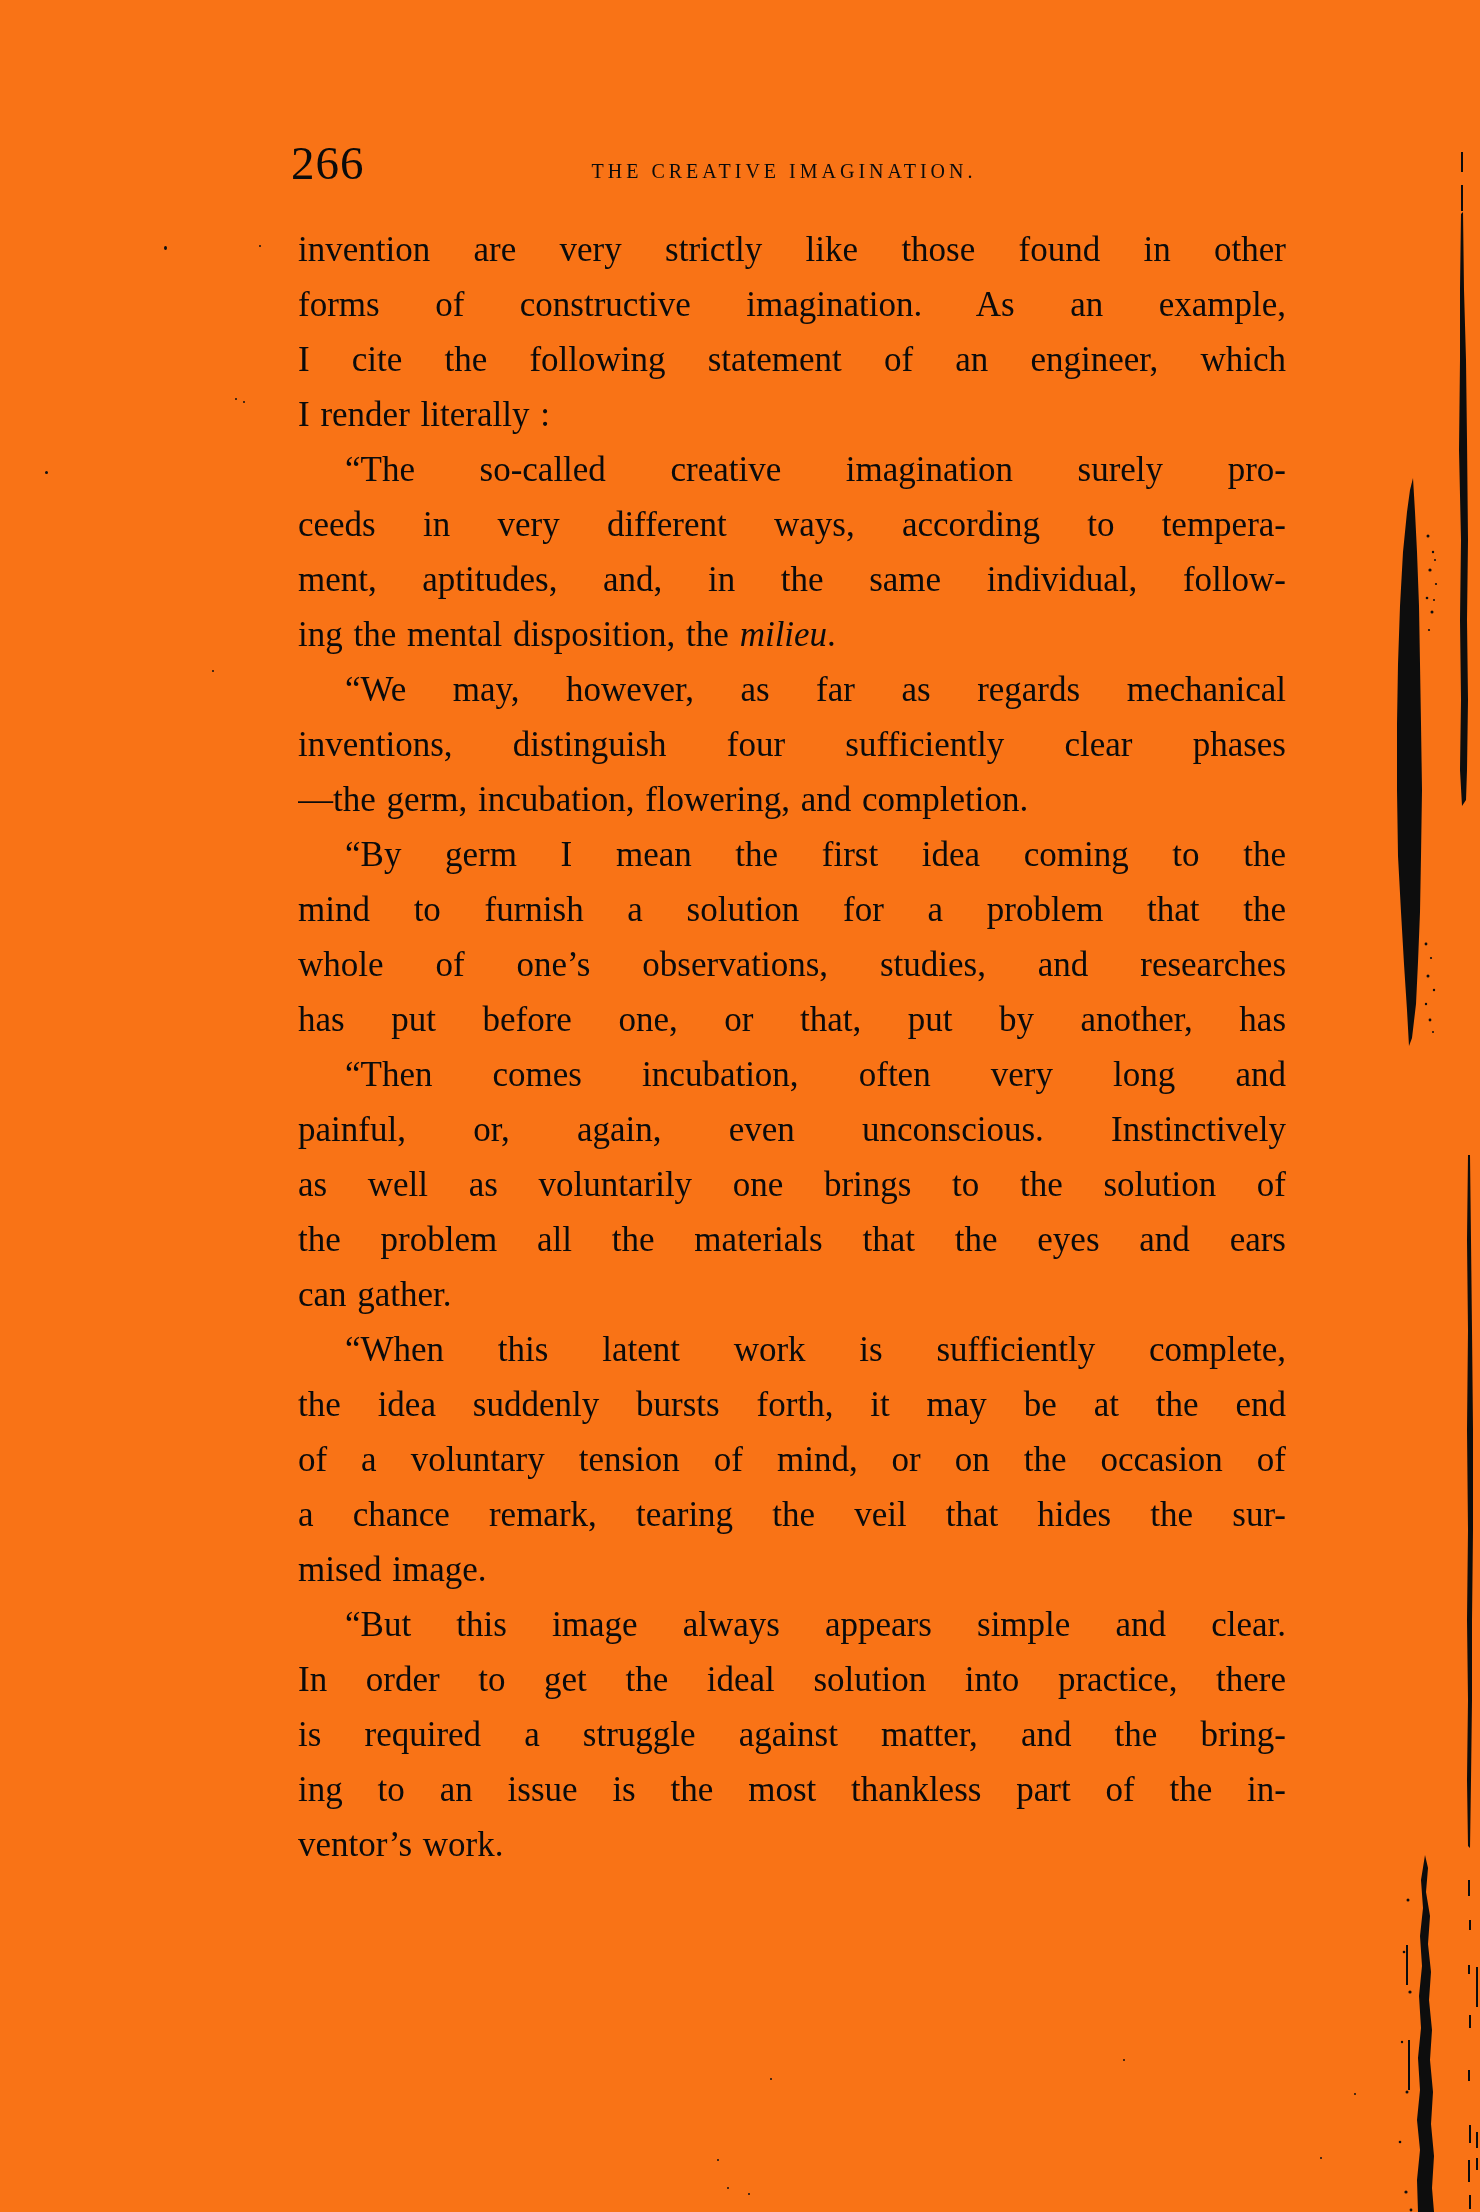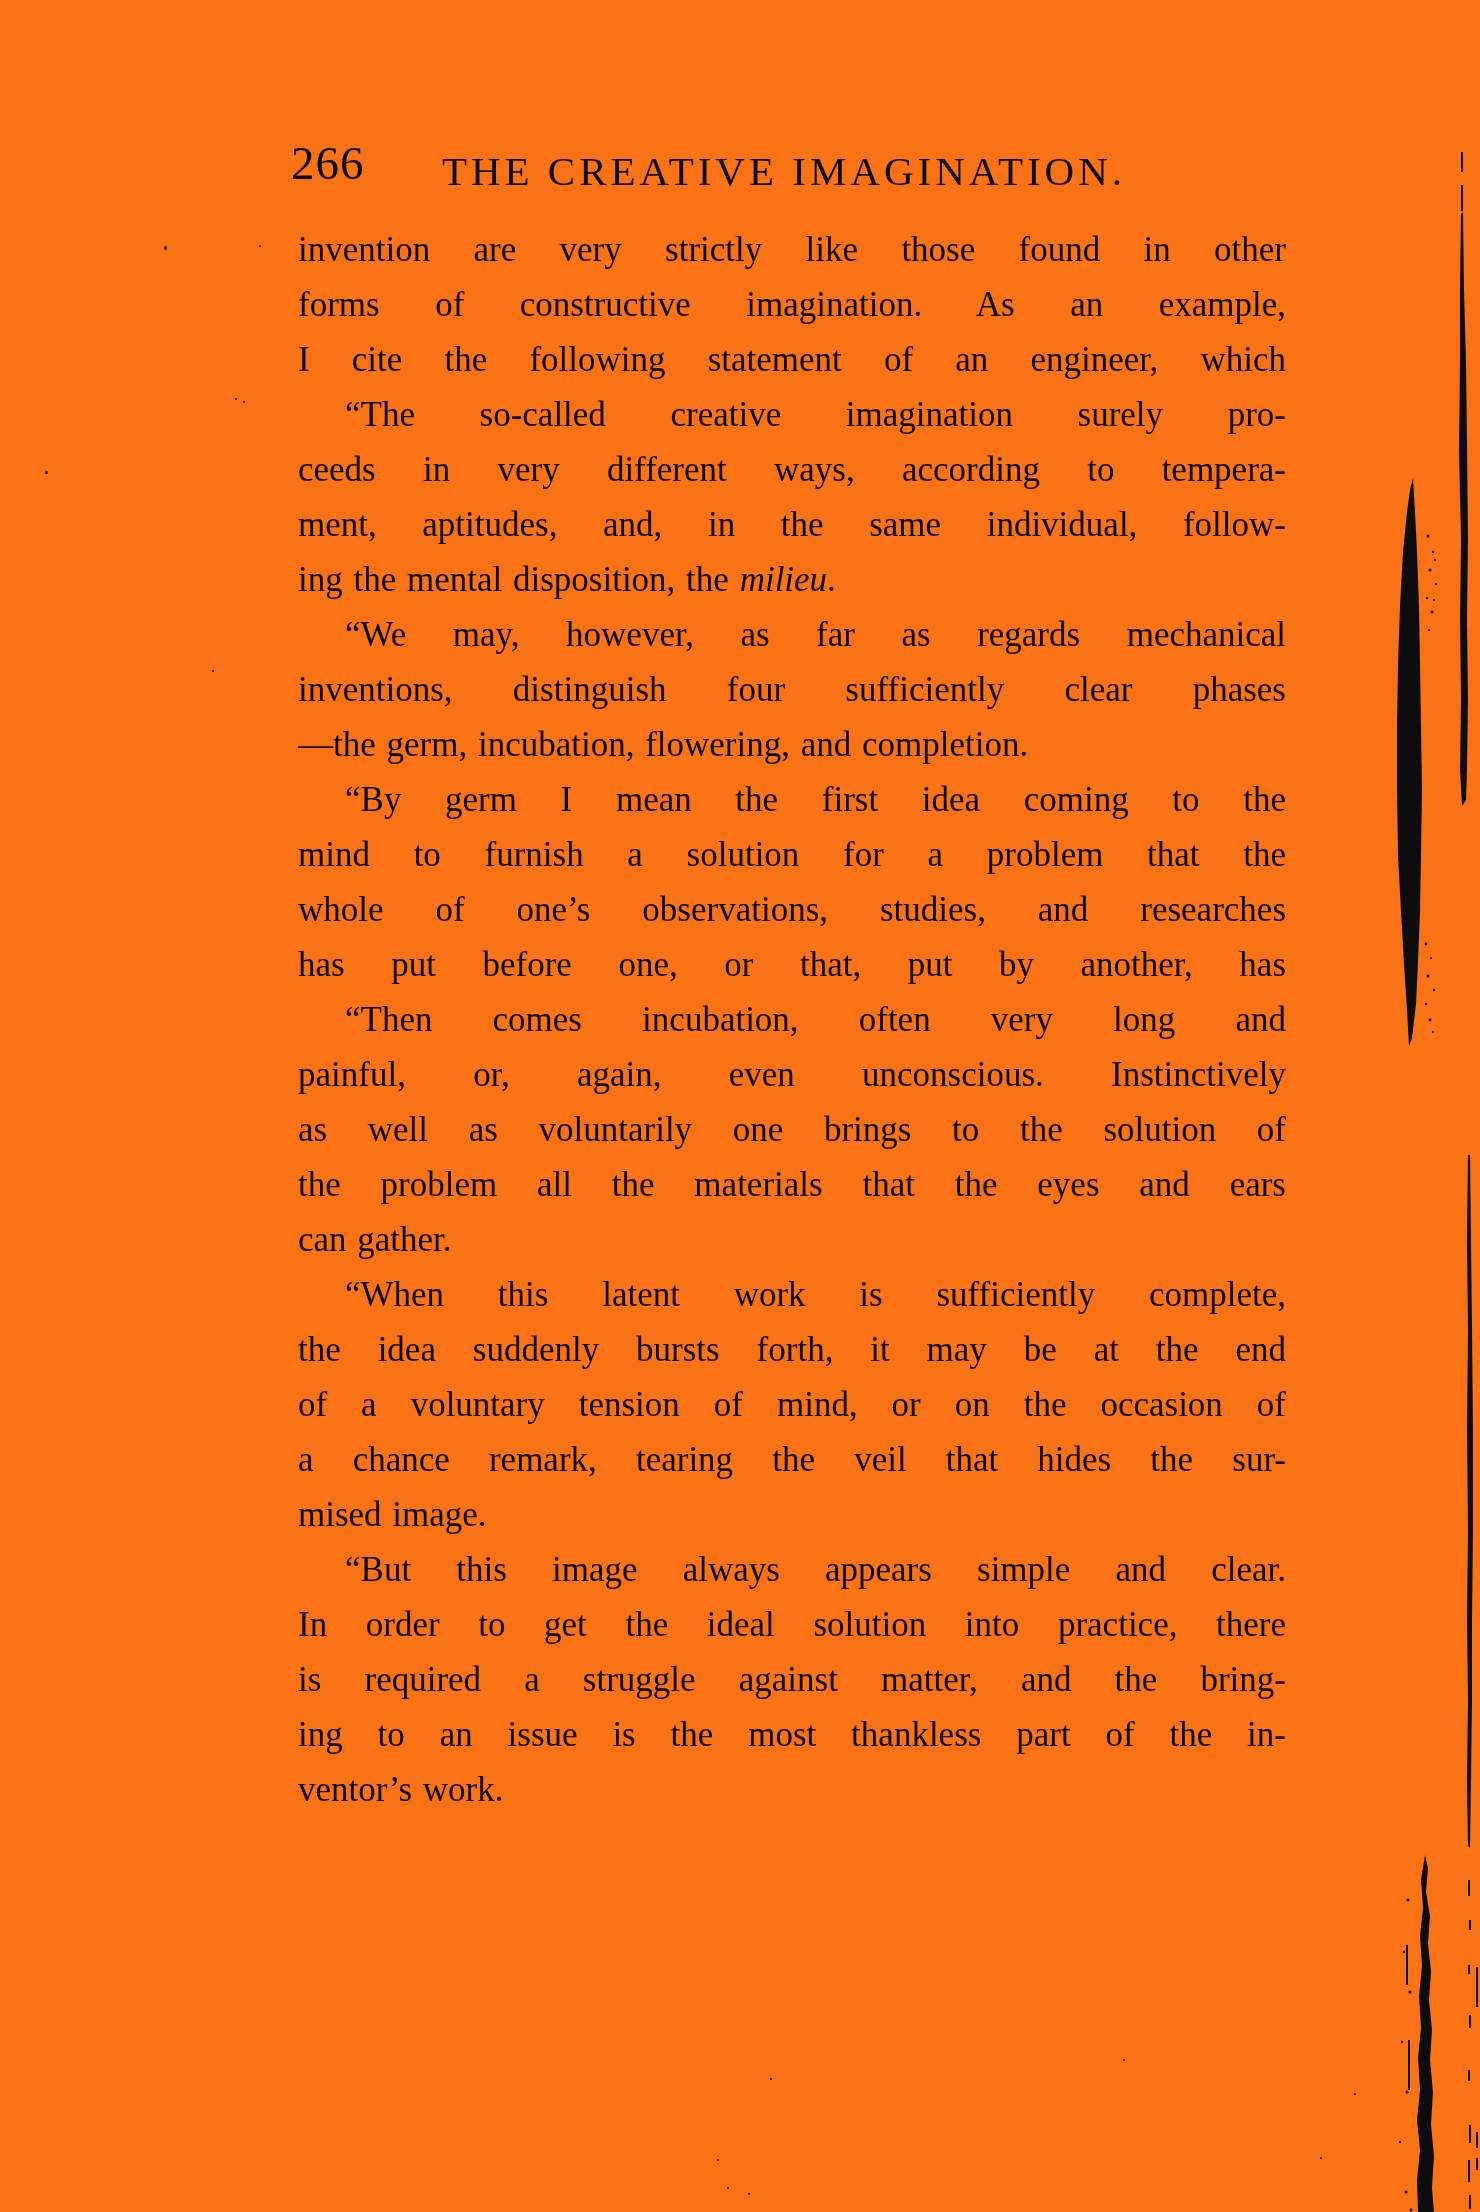--- a/index.html
+++ b/index.html
@@ -19,21 +19,21 @@
     font-size: 47px;
     line-height: 50px;
     letter-spacing: 1px;
   }
   .runhead {
     position: absolute;
     left: 290px;
     top: 149px;
     width: 988px;
     text-align: center;
-    font-size: 41px;
+    font-size: 20px;
     line-height: 44px;
     letter-spacing: 4px;
     white-space: nowrap;
   }
   .text-block {
     position: absolute;
     left: 298px;
     top: 222px;
     width: 988px;
     font-size: 35px;
@@ -67,20 +67,21 @@
 
 <div class="page">
 
   <div class="pagenum">266</div>
   <div class="runhead">THE CREATIVE IMAGINATION.</div>
 
   <div class="text-block">
       <div class="line">invention are very strictly like those found in other</div>
       <div class="line">forms of constructive imagination.  As an example,</div>
       <div class="line">I cite the following statement of an engineer, which</div>
+      <div class="line last">I render literally :</div>
       <div class="line indent">“The so-called creative imagination surely pro-</div>
       <div class="line">ceeds in very different ways, according to tempera-</div>
       <div class="line">ment, aptitudes, and, in the same individual, follow-</div>
       <div class="line last"><span>ing the mental disposition, the </span><span class="it">milieu</span><span>.</span></div>
       <div class="line indent">“We may, however, as far as regards mechanical</div>
       <div class="line">inventions, distinguish four sufficiently clear phases</div>
       <div class="line last">—the germ, incubation, flowering, and completion.</div>
       <div class="line indent">“By germ I mean the first idea coming to the</div>
       <div class="line">mind to furnish a solution for a problem that the</div>
       <div class="line">whole of one’s observations, studies, and researches</div>

